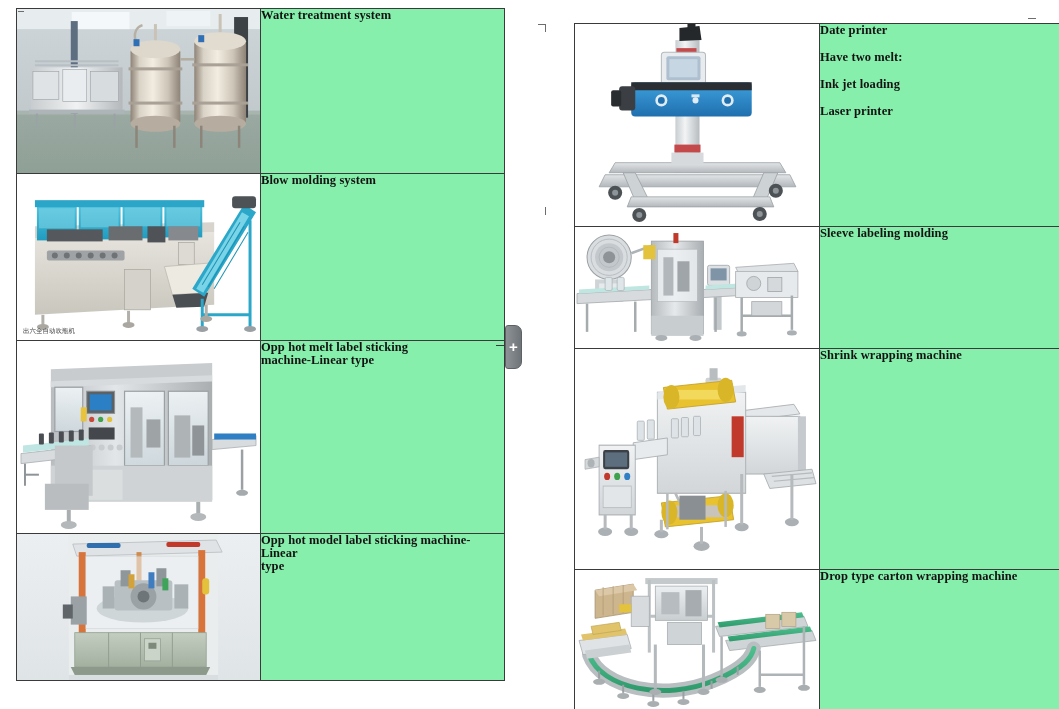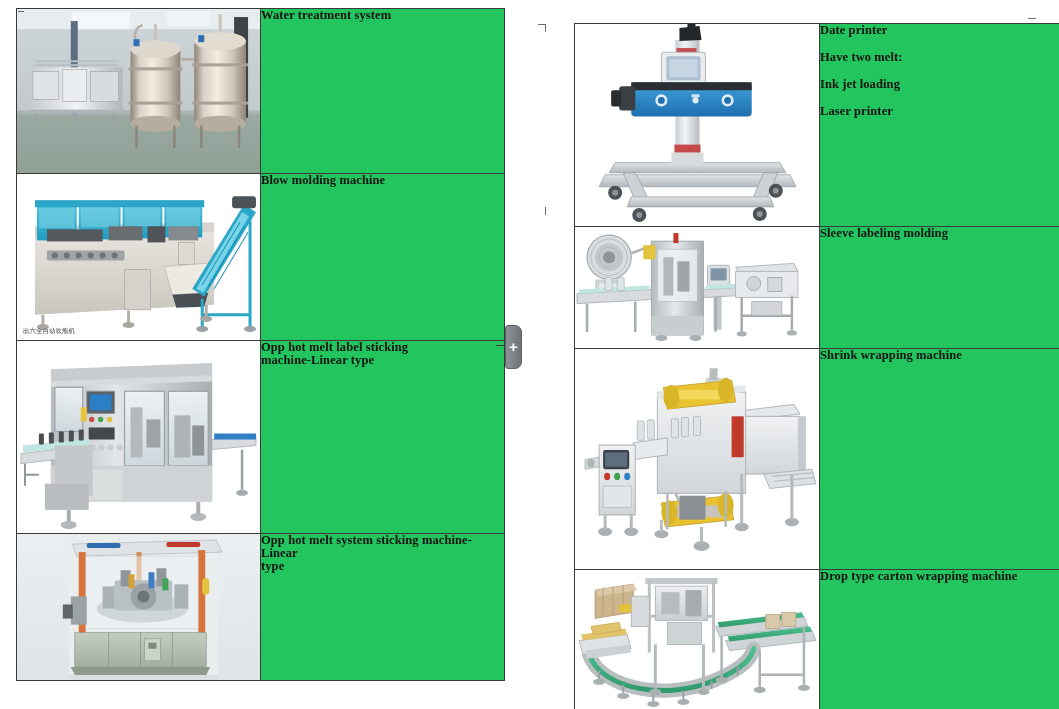--- a/index.html
+++ b/index.html
@@ -15,21 +15,21 @@
   table.doc-table{
     border-collapse:collapse;
     table-layout:fixed;
     width:100%;height:100%;
     background:#fff;
   }
   table.doc-table td{
     border:1px solid #3a3a3a;
     vertical-align:top;
     padding:0;
-    background:#22c55e;
+    background:#86efac;
   }
   td.pic-cell{padding:0;overflow:hidden;position:relative;}
   td.txt-cell{padding:8px 0 0 6px;}
 
   .label{
     font-weight:bold;
     font-size:12.5px;
     line-height:1.05;
     color:#121212;
     letter-spacing:0.1px;
@@ -249,21 +249,21 @@
                   <path d="M190 130 v12"></path>
               </g>
               <ellipse cx="26" cy="152" rx="6" ry="3" fill="#a9a7a0"></ellipse>
               <ellipse cx="112" cy="150" rx="6" ry="3" fill="#a9a7a0"></ellipse>
               <ellipse cx="190" cy="144" rx="6" ry="3" fill="#a9a7a0"></ellipse>
             </svg>
             <span class="cjk-cap">出六全自动吹瓶机</span>
           </div>
         </td>
         <td class="txt-cell">
-          <p class="label">Blow molding machine</p>
+          <p class="label">Blow molding system</p>
         </td>
       </tr>
 
       <tr style="height:193px">
         <td class="pic-cell">
           <div class="photo">
             <svg viewBox="0 0 244 191" preserveAspectRatio="none">
               <defs>
                 <linearGradient id="ssG" x1="0" y1="0" x2="1" y2="0">
                   <stop offset="0" stop-color="#b9bdc0"></stop>
@@ -408,21 +408,21 @@
               <rect x="128" y="104" width="16" height="22" fill="#cbd4c8" stroke="#96a294" stroke-width="0.8"></rect>
               <rect x="132" y="108" width="8" height="6" fill="#7d8a7c"></rect>
 
               <path d="M54 132 L194 132 L190 140 L58 140 Z" fill="#8d9a8b"></path>
 
               <rect x="52" y="140" width="150" height="5" fill="#d9dee0"></rect>
             </svg>
           </div>
         </td>
         <td class="txt-cell">
-          <p class="label"> Opp hot melt system sticking  machine-Linear
+          <p class="label"> Opp hot model label sticking  machine-Linear
 type</p>
         </td>
       </tr>
 
     </tbody>
   </table>
 </div>
 
 <div class="mark tick-h" style="left:18px;top:11px;width:6px;"></div>
 

